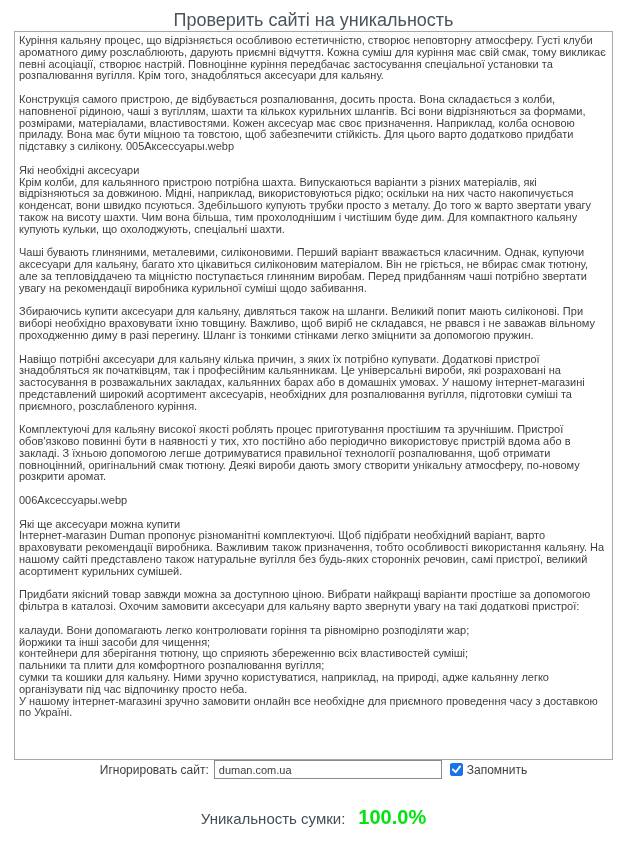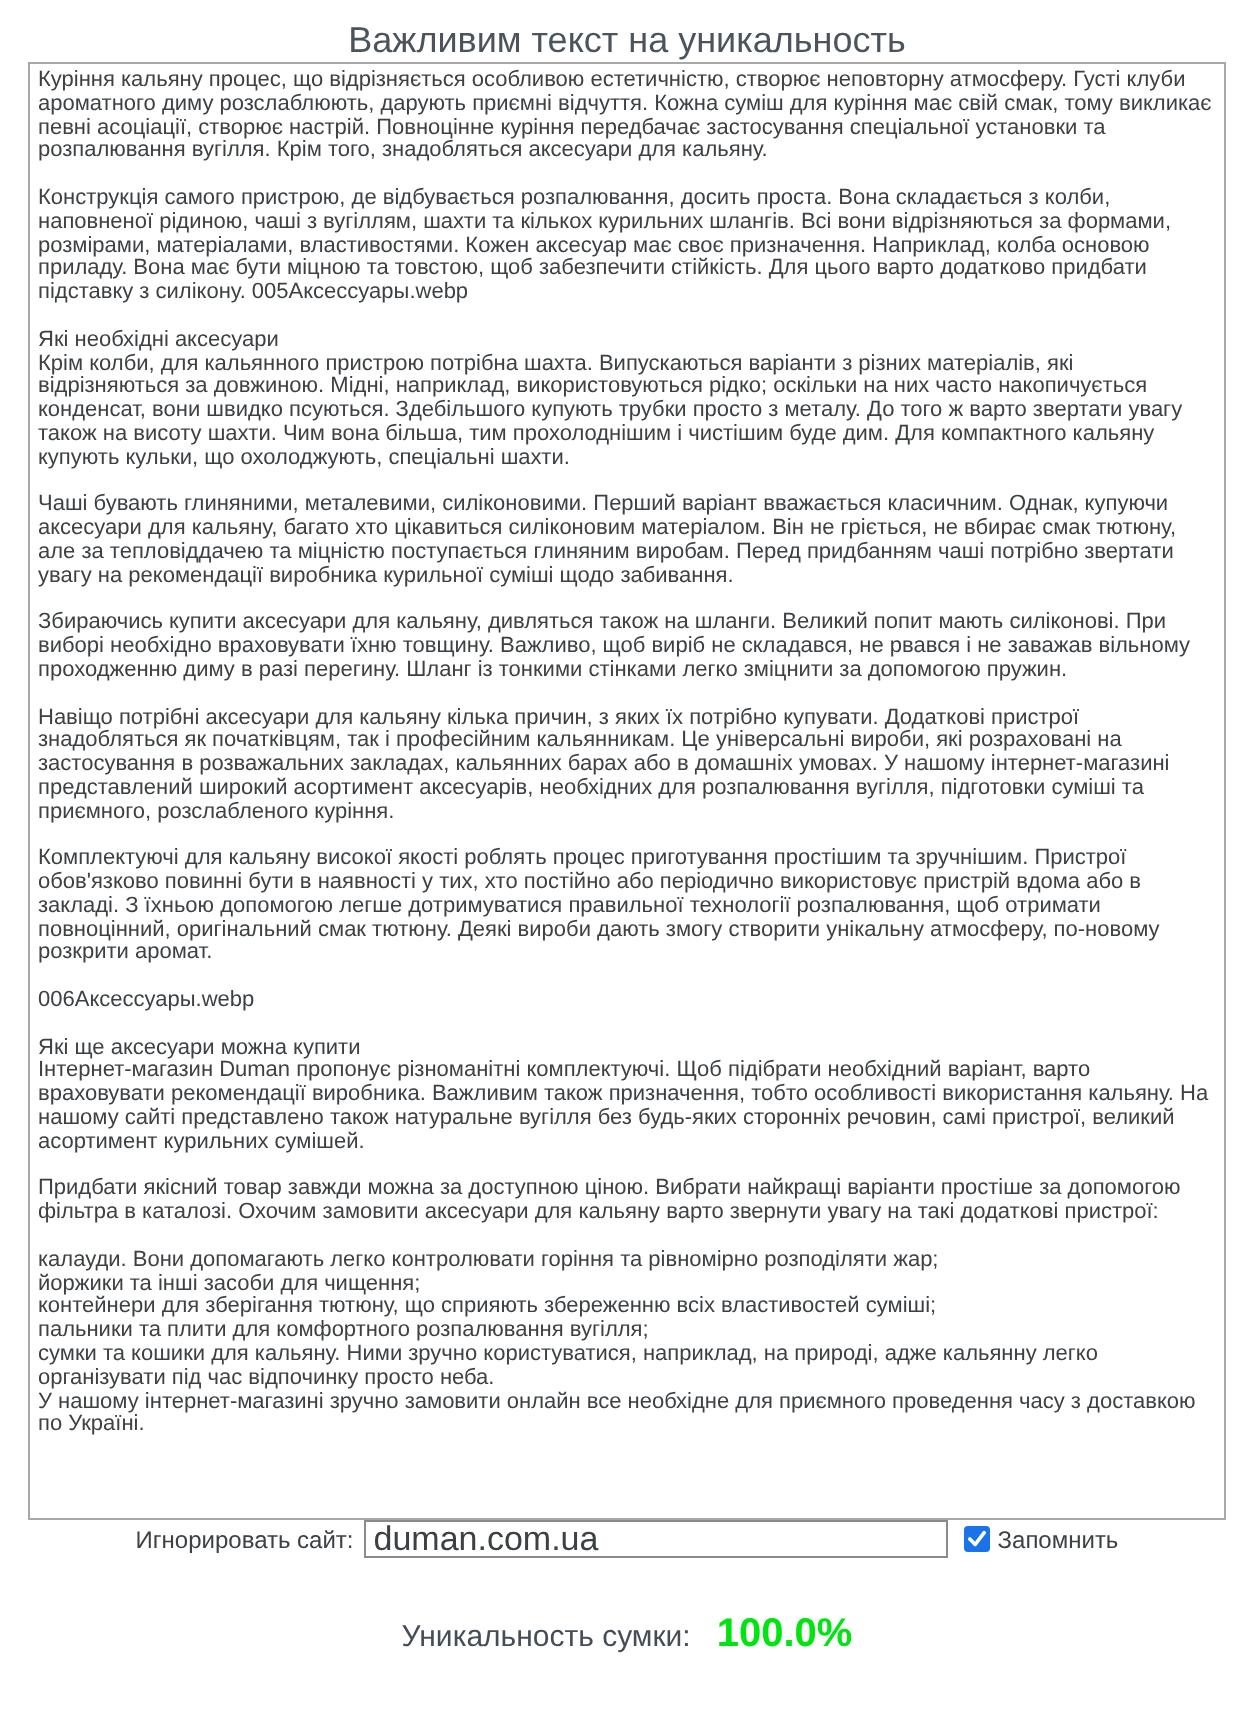--- a/index.html
+++ b/index.html
@@ -54,26 +54,26 @@
     justify-content: center;
     align-items: center;
     font-size: 12px;
     color: #3d4144;
   }
   .ignore-label {
     margin-right: 5px;
     white-space: nowrap;
   }
   .site-input {
-    width: 292px;
+    width: 228px;
     height: 19px;
     border: 1px solid #8b8b8b;
     padding: 1px 4px;
     font-family: "Liberation Sans", sans-serif;
-    font-size: 17px;
+    font-size: 11px;
     color: #3d4144;
     background: #ffffff;
   }
   .checkbox {
     display: inline-flex;
     align-items: center;
     justify-content: center;
     width: 13px;
     height: 13px;
     margin-left: 8px;
@@ -103,21 +103,21 @@
     font-weight: 700;
     color: #00e410;
     margin-left: 13px;
   }
 </style>
 </head>
 <body>
 
 <div class="page">
 
-  <h1 class="page-title">Важливим текст на уникальность</h1>
+  <h1 class="page-title">Проверить сайті на уникальность</h1>
 
 
   <textarea class="text-area" spellcheck="false" style="">Куріння кальяну процес, що відрізняється особливою естетичністю, створює неповторну атмосферу. Густі клуби ароматного диму розслаблюють, дарують приємні відчуття. Кожна суміш для куріння має свій смак, тому викликає певні асоціації, створює настрій. Повноцінне куріння передбачає застосування спеціальної установки та розпалювання вугілля. Крім того, знадобляться аксесуари для кальяну.
 
 Конструкція самого пристрою, де відбувається розпалювання, досить проста. Вона складається з колби, наповненої рідиною, чаші з вугіллям, шахти та кількох курильних шлангів. Всі вони відрізняються за формами, розмірами, матеріалами, властивостями. Кожен аксесуар має своє призначення. Наприклад, колба основою приладу. Вона має бути міцною та товстою, щоб забезпечити стійкість. Для цього варто додатково придбати підставку з силікону. 005Аксессуары.webp
 
 Які необхідні аксесуари
 Крім колби, для кальянного пристрою потрібна шахта. Випускаються варіанти з різних матеріалів, які відрізняються за довжиною. Мідні, наприклад, використовуються рідко; оскільки на них часто накопичується конденсат, вони швидко псуються. Здебільшого купують трубки просто з металу. До того ж варто звертати увагу також на висоту шахти. Чим вона більша, тим прохолоднішим і чистішим буде дим. Для компактного кальяну купують кульки, що охолоджують, спеціальні шахти.
 
 Чаші бувають глиняними, металевими, силіконовими. Перший варіант вважається класичним. Однак, купуючи аксесуари для кальяну, багато хто цікавиться силіконовим матеріалом. Він не гріється, не вбирає смак тютюну, але за тепловіддачею та міцністю поступається глиняним виробам. Перед придбанням чаші потрібно звертати увагу на рекомендації виробника курильної суміші щодо забивання.

